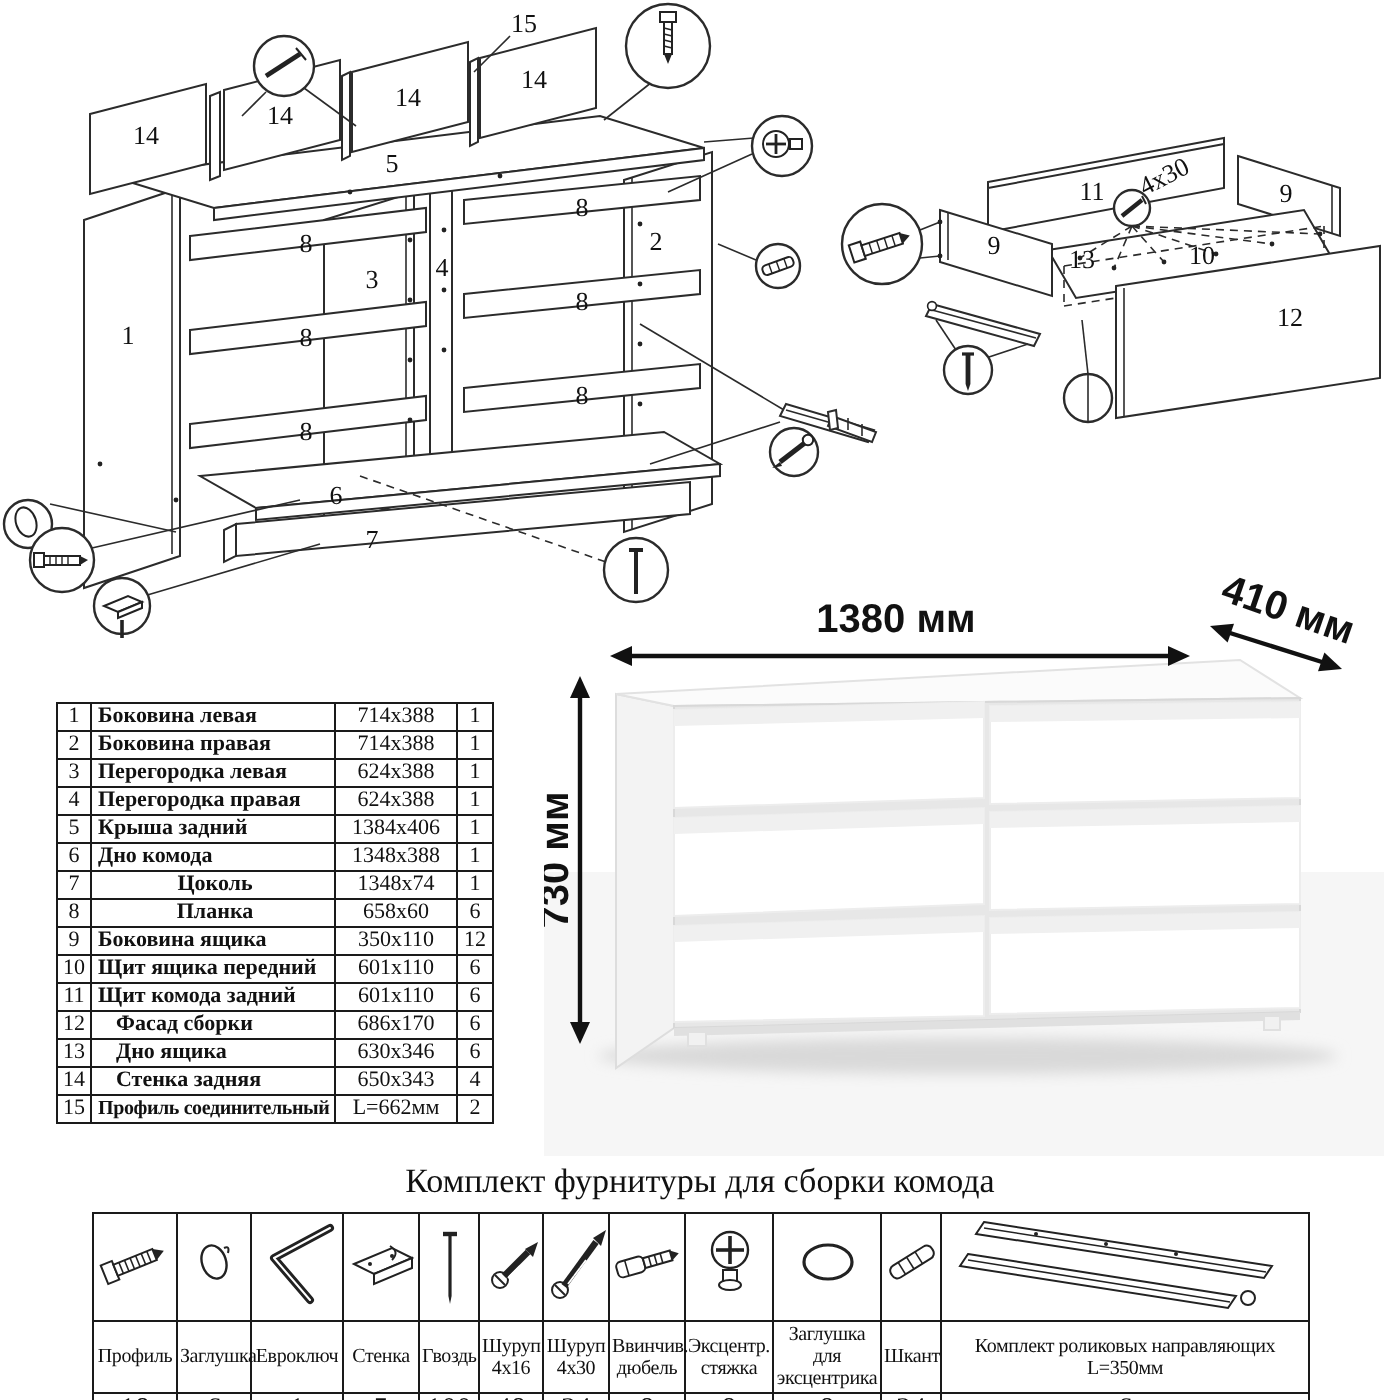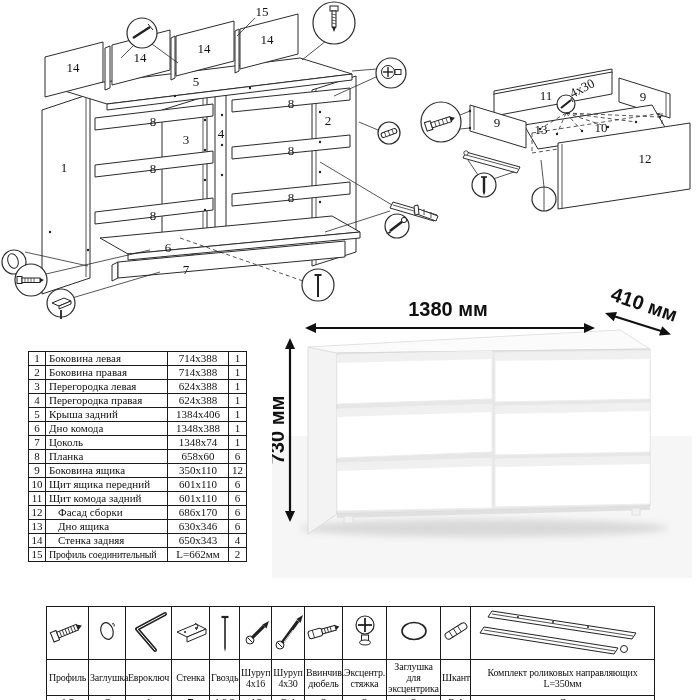--- a/index.html
+++ b/index.html
@@ -15,22 +15,22 @@
   .num{font:13px "Liberation Serif",serif;fill:#111;text-anchor:middle;}
   
   .dim   {stroke:#111;stroke-width:2.2;fill:none;}
   .dimf  {fill:#111;stroke:none;}
   .dimtxt{font:700 20px "Liberation Sans",sans-serif;fill:#111;text-anchor:middle;}
   
   table.parts{position:absolute;left:28px;top:351px;width:218px;border-collapse:collapse;table-layout:fixed;}
   table.parts td{border:1px solid #1a1a1a;font:11px/13px "Liberation Serif",serif;height:13px;
                  padding:0 1px;white-space:nowrap;overflow:hidden;}
   table.parts td.c {text-align:center;}
-  table.parts td.nm{text-align:left;padding-left:3px;}
-  table.parts td.cen{text-align:left;}
+  table.parts td.nm{text-align:left;padding-left:3px;font-weight:bold;}
+  table.parts td.cen{text-align:center;}
   table.parts td.ind{padding-left:12px;}
   table.parts td.sm{font-size:10px;letter-spacing:-.2px;}
   
   .hwtitle{position:absolute;left:46px;top:581px;width:608px;text-align:center;
            font:17px "Liberation Serif",serif;color:#111;}
   table.hw{position:absolute;left:46px;top:606px;width:608px;border-collapse:collapse;table-layout:fixed;}
   table.hw td{border:1px solid #1a1a1a;text-align:center;vertical-align:middle;padding:0;}
   table.hw td.ic{height:52px;}
   table.hw td.lb{height:24px;font:10px/1.1 "Liberation Serif",serif;padding:1px;letter-spacing:-.2px;}
   table.hw td.qt{height:16px;font:15px/16px "Liberation Serif",serif;}
@@ -469,20 +469,21 @@
         </tr>
       <tr>
           <td class="c">15</td>
           <td class="nm sm">Профиль соединительный</td>
           <td class="c">L=662мм</td>
           <td class="c">2</td>
         </tr>
     </tbody>
   </table>
 
+  <div class="hwtitle">Комплект фурнитуры для сборки комода</div>
 
   <table class="hw">
     <colgroup>
       <col style="width:42px">
         <col style="width:37px">
         <col style="width:46px">
         <col style="width:38px">
       <col style="width:30px">
         <col style="width:32px">
         <col style="width:33px">

